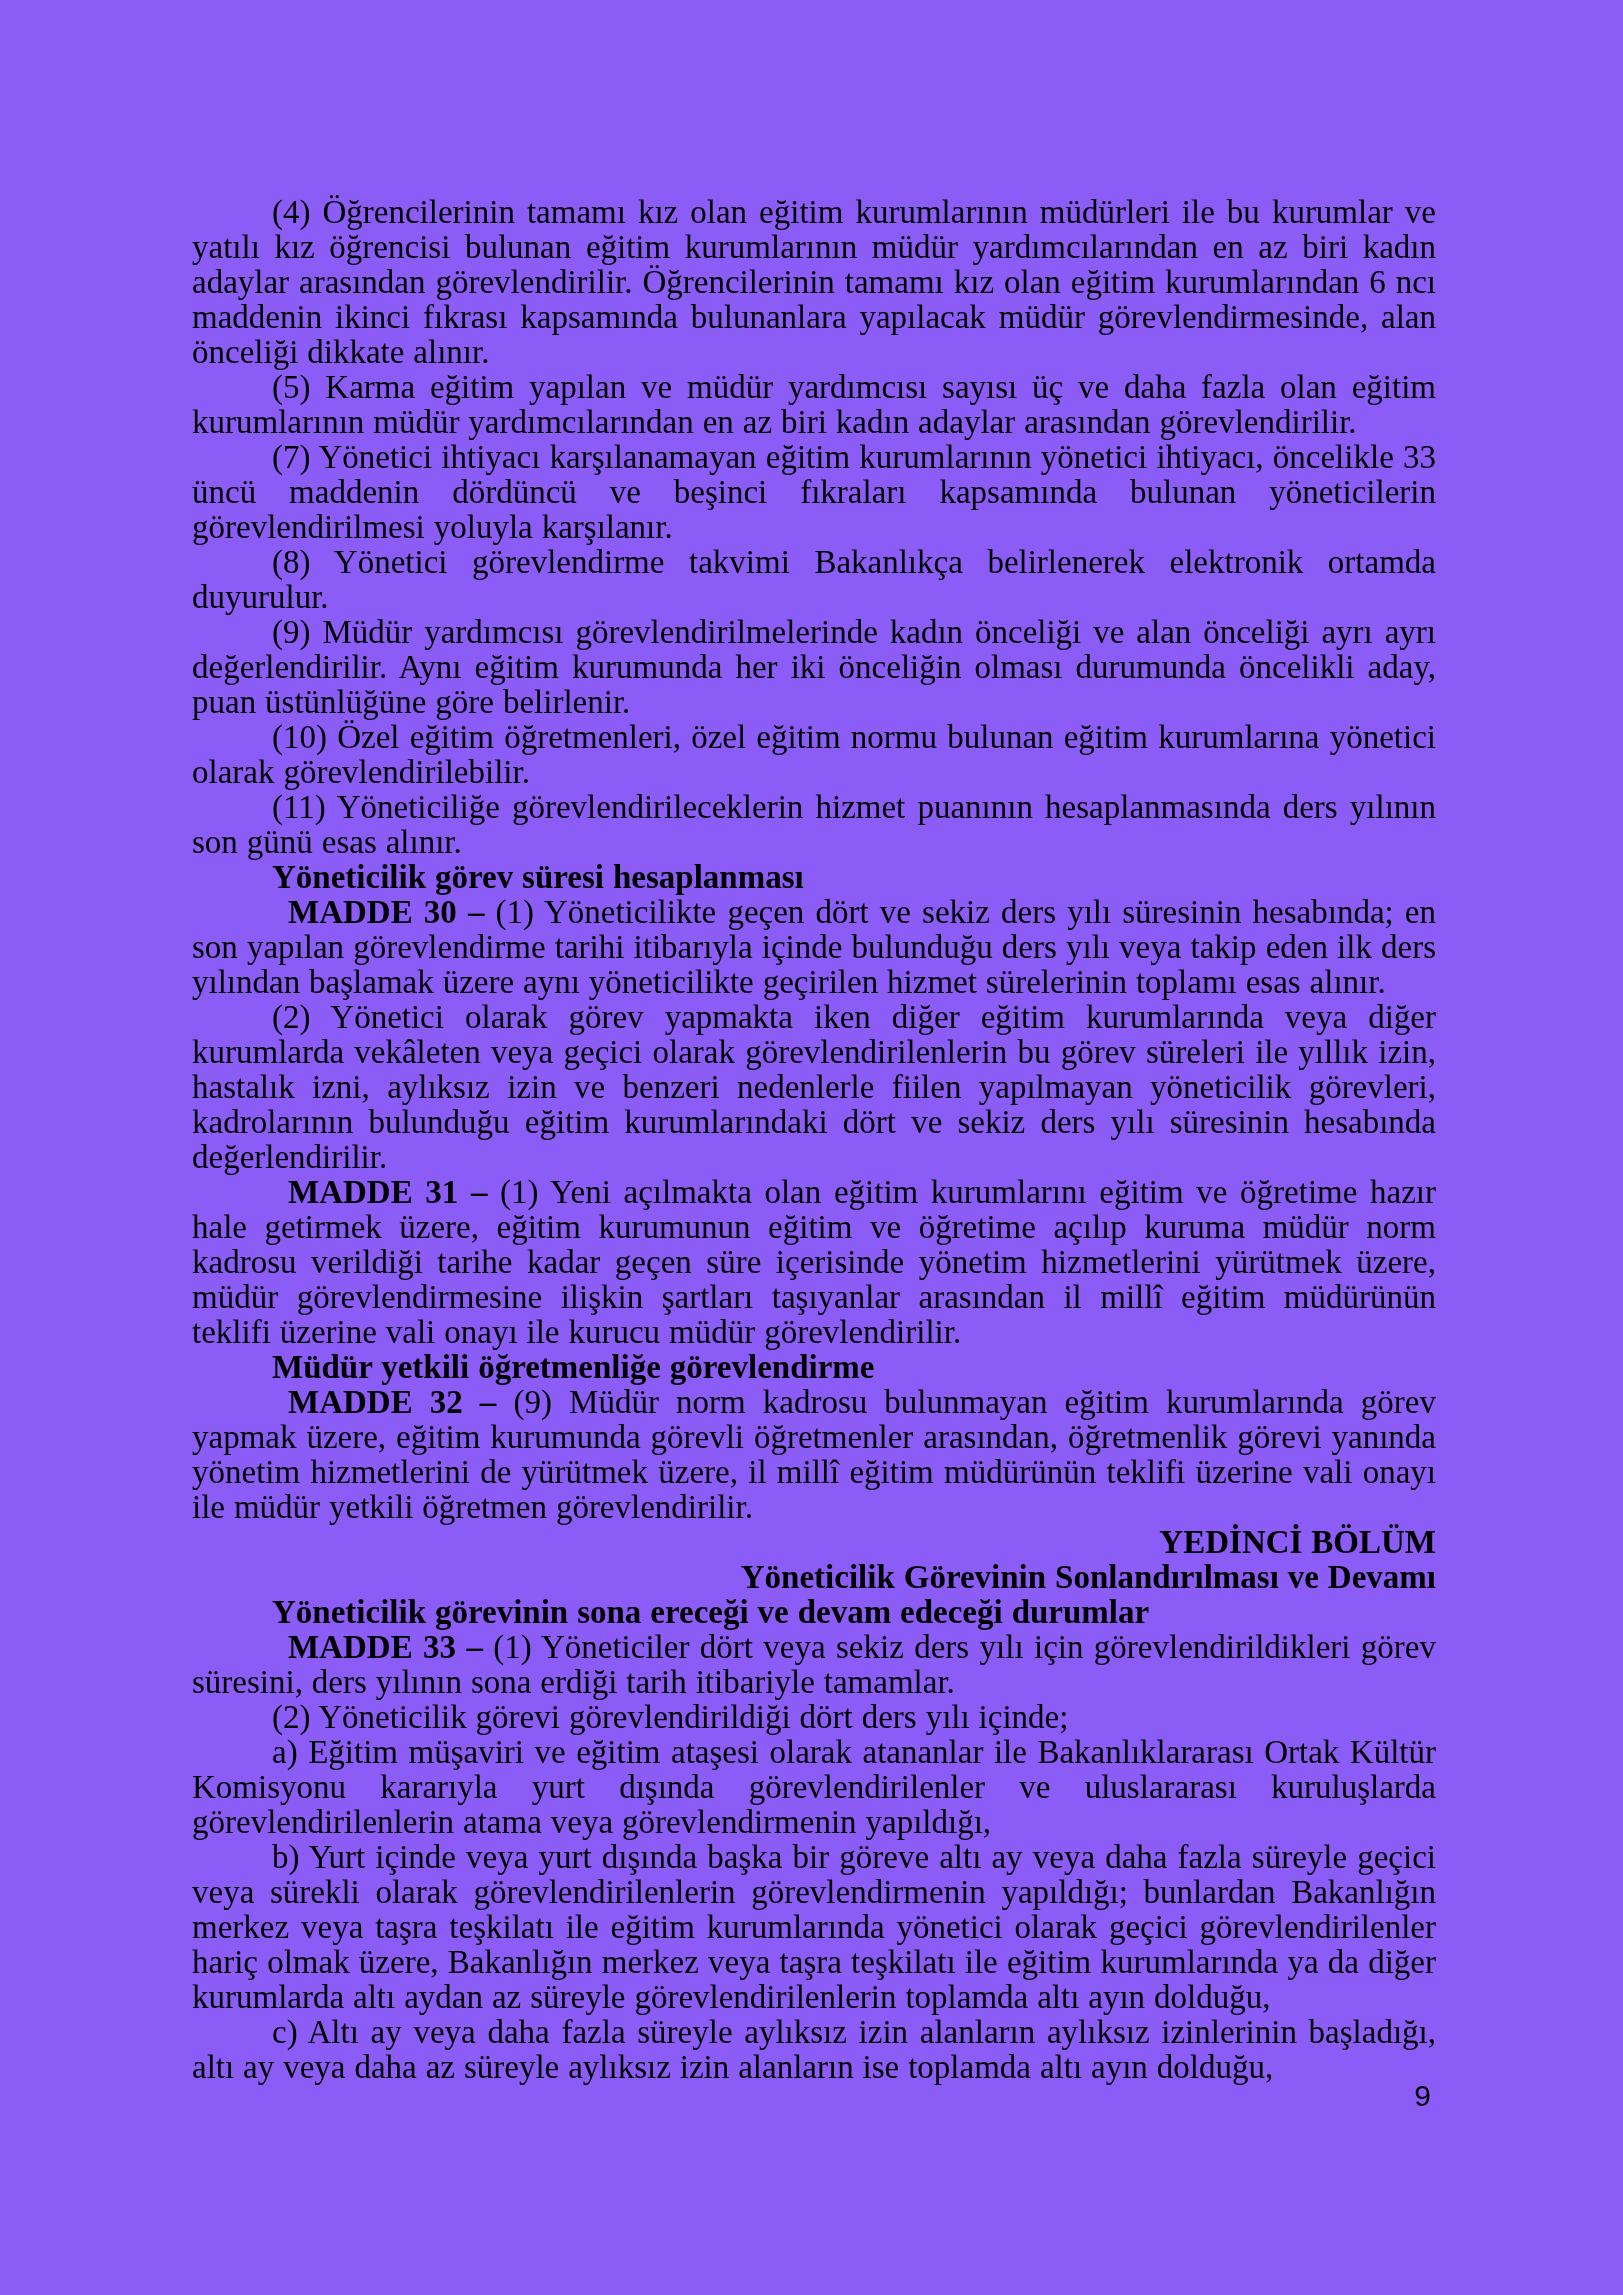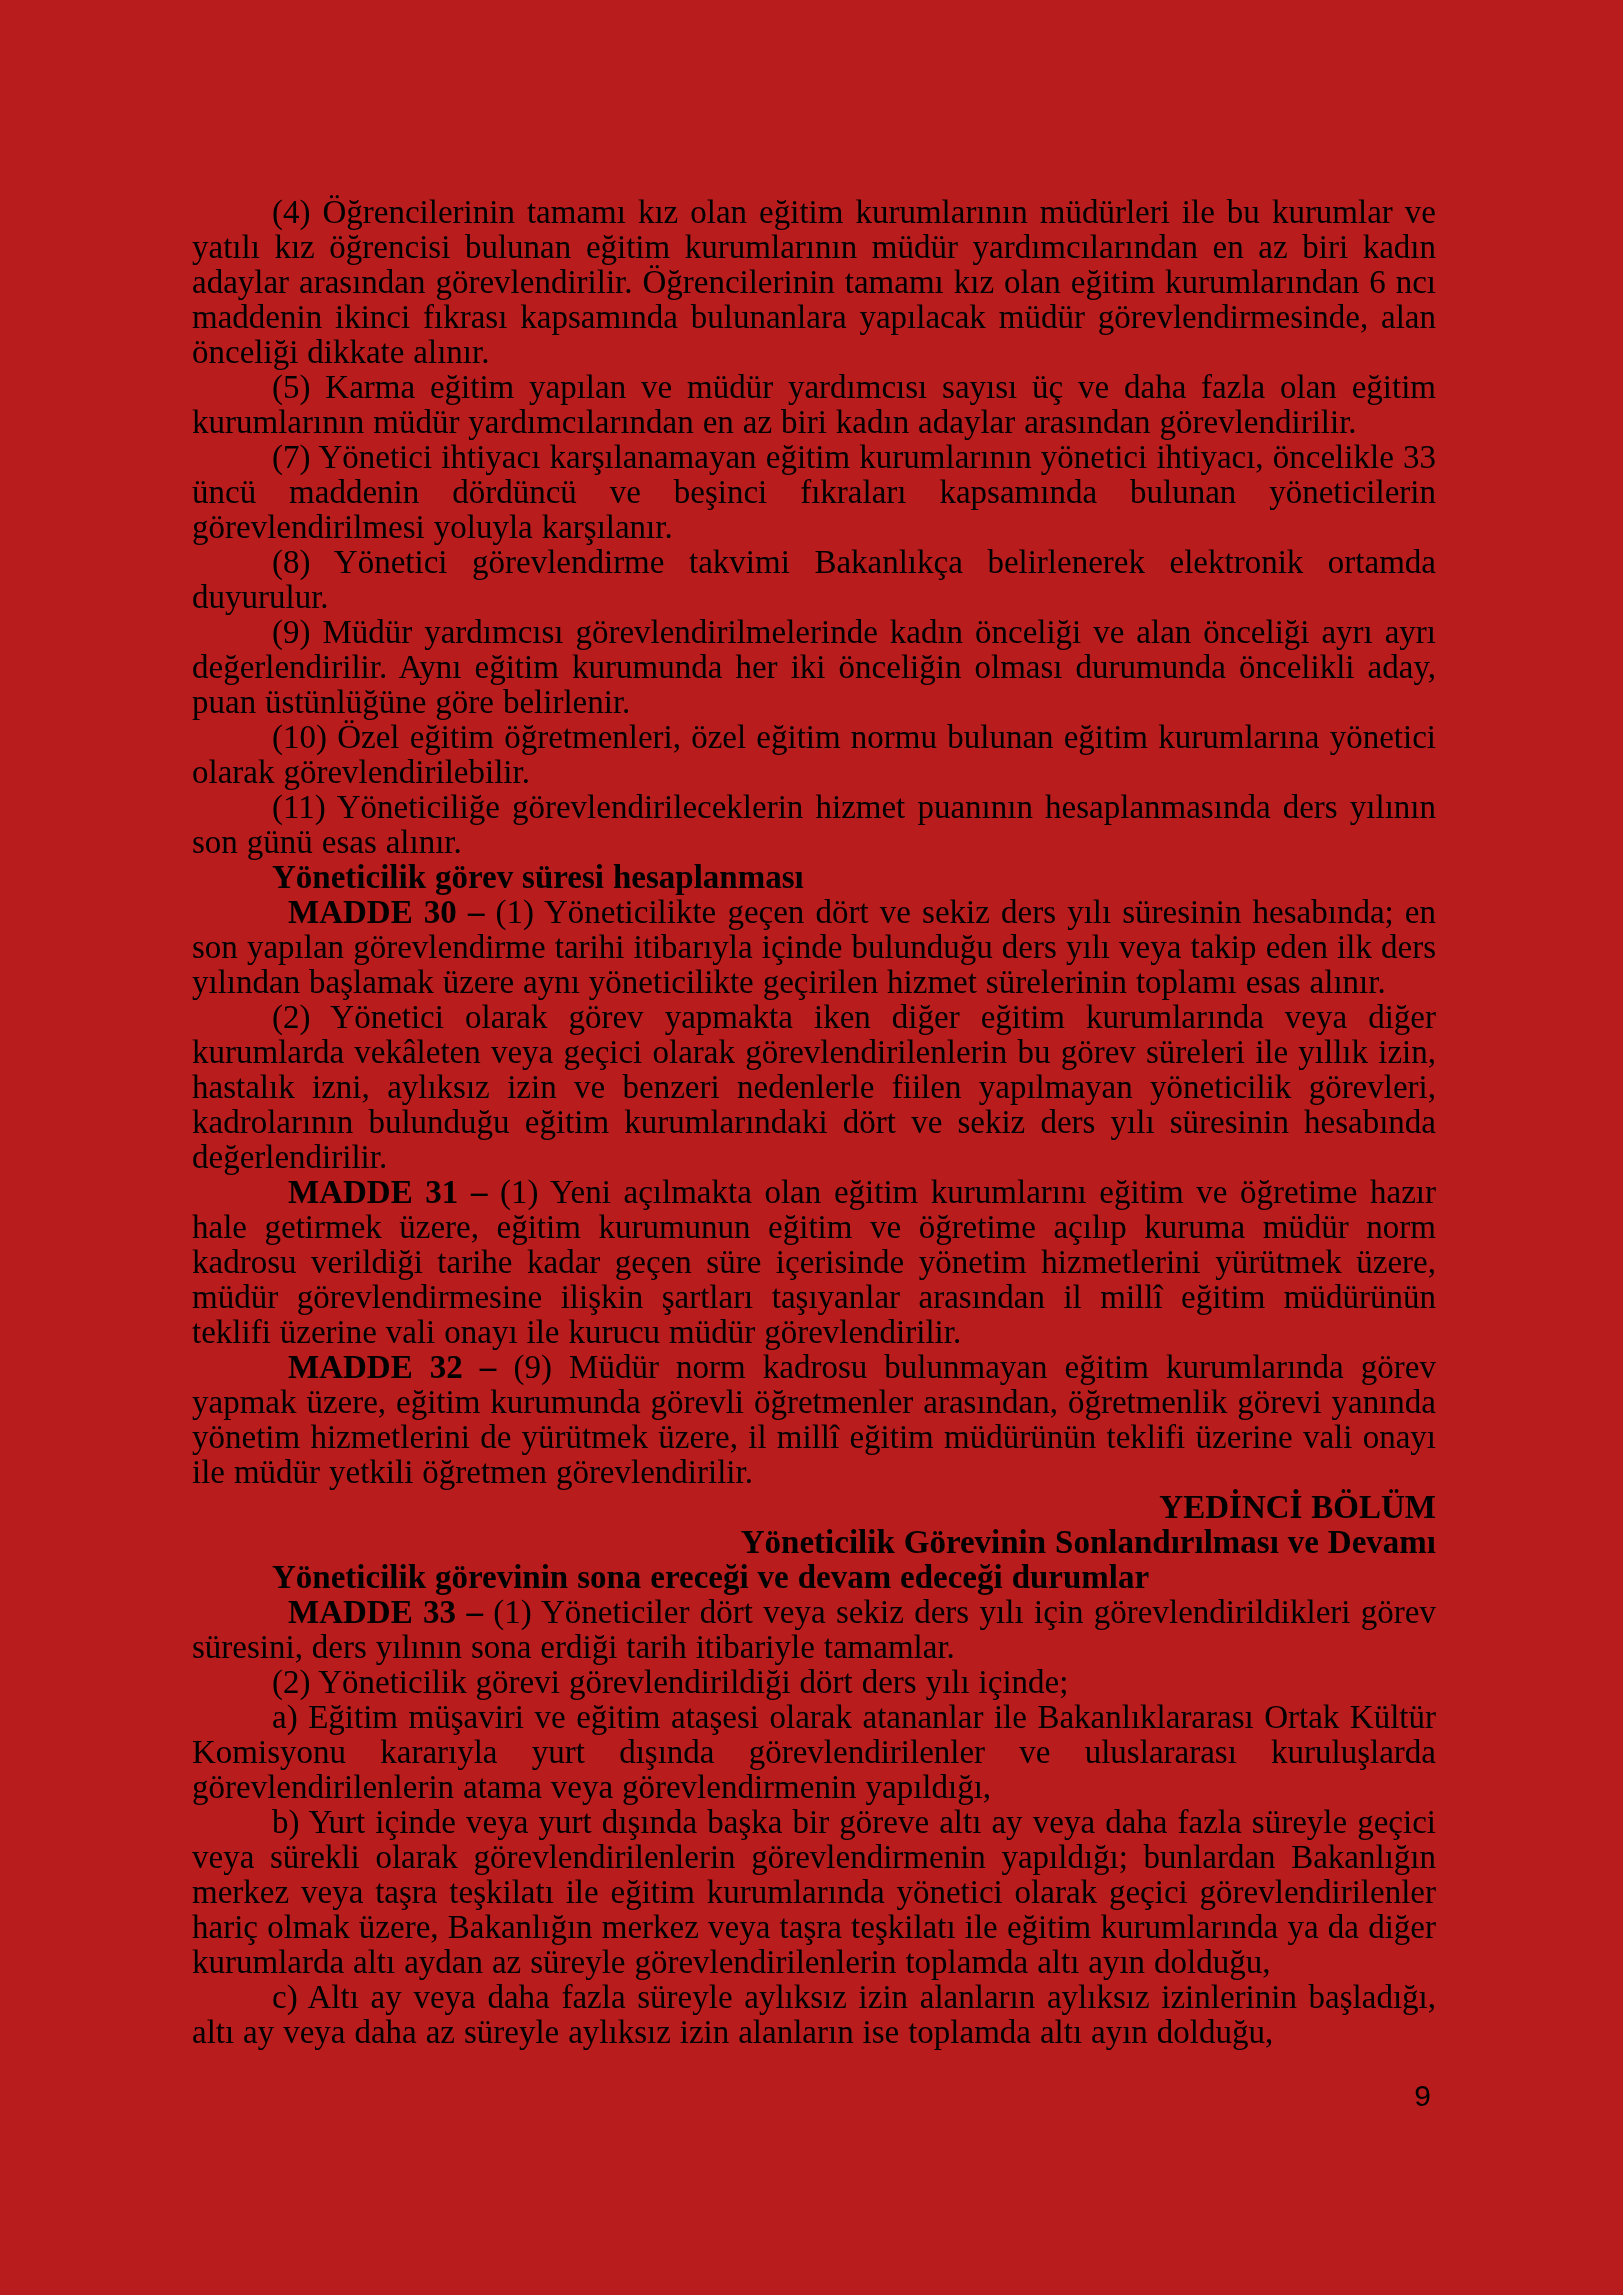--- a/index.html
+++ b/index.html
@@ -4,21 +4,21 @@
 <style>
   html, body {
     margin: 0;
     padding: 0;
     background: #ffffff;
   }
   .page {
     position: relative;
     width: 1623px;
     height: 2295px;
-    background: #b91c1c;
+    background: #8b5cf6;
     color: #000000;
     font-family: "Liberation Serif", "DejaVu Serif", serif;
     overflow: hidden;
     box-sizing: border-box;
   }
   .doc-body {
     position: absolute;
     left: 192px;
     top: 195px;
     width: 1244px;
@@ -67,20 +67,21 @@
       <p class="para body"><span>(5) Karma eğitim yapılan ve müdür yardımcısı sayısı üç ve daha fazla olan eğitim kurumlarının müdür yardımcılarından en az biri kadın adaylar arasından görevlendirilir.</span></p>
       <p class="para body"><span>(7) Yönetici ihtiyacı karşılanamayan eğitim kurumlarının yönetici ihtiyacı, öncelikle 33 üncü maddenin dördüncü ve beşinci fıkraları kapsamında bulunan yöneticilerin görevlendirilmesi yoluyla karşılanır.</span></p>
       <p class="para body"><span>(8) Yönetici görevlendirme takvimi Bakanlıkça belirlenerek elektronik ortamda duyurulur.</span></p>
       <p class="para body"><span>(9) Müdür yardımcısı görevlendirilmelerinde kadın önceliği ve alan önceliği ayrı ayrı değerlendirilir. Aynı eğitim kurumunda her iki önceliğin olması durumunda öncelikli aday, puan üstünlüğüne göre belirlenir.</span></p>
       <p class="para body"><span>(10) Özel eğitim öğretmenleri, özel eğitim normu bulunan eğitim kurumlarına yönetici olarak görevlendirilebilir.</span></p>
       <p class="para body"><span>(11) Yöneticiliğe görevlendirileceklerin hizmet puanının hesaplanmasında ders yılının son günü esas alınır.</span></p>
       <p class="para section-heading"><span>Yöneticilik görev süresi hesaplanması</span></p>
       <p class="para body"><b>MADDE 30 – </b><span>(1) Yöneticilikte geçen dört ve sekiz ders yılı süresinin hesabında; en son yapılan görevlendirme tarihi itibarıyla içinde bulunduğu ders yılı veya takip eden ilk ders yılından başlamak üzere aynı yöneticilikte geçirilen hizmet sürelerinin toplamı esas alınır.</span></p>
       <p class="para body"><span>(2) Yönetici olarak görev yapmakta iken diğer eğitim kurumlarında veya diğer kurumlarda vekâleten veya geçici olarak görevlendirilenlerin bu görev süreleri ile yıllık izin, hastalık izni, aylıksız izin ve benzeri nedenlerle fiilen yapılmayan yöneticilik görevleri, kadrolarının bulunduğu eğitim kurumlarındaki dört ve sekiz ders yılı süresinin hesabında değerlendirilir.</span></p>
       <p class="para body"><b>MADDE 31 – </b><span>(1) Yeni açılmakta olan eğitim kurumlarını eğitim ve öğretime hazır hale getirmek üzere, eğitim kurumunun eğitim ve öğretime açılıp kuruma müdür norm kadrosu verildiği tarihe kadar geçen süre içerisinde yönetim hizmetlerini yürütmek üzere, müdür görevlendirmesine ilişkin şartları taşıyanlar arasından il millî eğitim müdürünün teklifi üzerine vali onayı ile kurucu müdür görevlendirilir.</span></p>
+      <p class="para section-heading"><span>Müdür yetkili öğretmenliğe görevlendirme</span></p>
       <p class="para body"><b>MADDE 32 – </b><span>(9) Müdür norm kadrosu bulunmayan eğitim kurumlarında görev yapmak üzere, eğitim kurumunda görevli öğretmenler arasından, öğretmenlik görevi yanında yönetim hizmetlerini de yürütmek üzere, il millî eğitim müdürünün teklifi üzerine vali onayı ile müdür yetkili öğretmen görevlendirilir.</span></p>
       <p class="para center-heading"><span>YEDİNCİ BÖLÜM</span></p>
       <p class="para center-heading"><span>Yöneticilik Görevinin Sonlandırılması ve Devamı</span></p>
       <p class="para section-heading"><span>Yöneticilik görevinin sona ereceği ve devam edeceği durumlar</span></p>
       <p class="para body"><b>MADDE 33 – </b><span>(1) Yöneticiler dört veya sekiz ders yılı için görevlendirildikleri görev süresini, ders yılının sona erdiği tarih itibariyle tamamlar.</span></p>
       <p class="para body"><span>(2) Yöneticilik görevi görevlendirildiği dört ders yılı içinde;</span></p>
       <p class="para body"><span>a) Eğitim müşaviri ve eğitim ataşesi olarak atananlar ile Bakanlıklararası Ortak Kültür Komisyonu kararıyla yurt dışında görevlendirilenler ve uluslararası kuruluşlarda görevlendirilenlerin atama veya görevlendirmenin yapıldığı,</span></p>
       <p class="para body"><span>b) Yurt içinde veya yurt dışında başka bir göreve altı ay veya daha fazla süreyle geçici veya sürekli olarak görevlendirilenlerin görevlendirmenin yapıldığı; bunlardan Bakanlığın merkez veya taşra teşkilatı ile eğitim kurumlarında yönetici olarak geçici görevlendirilenler hariç olmak üzere, Bakanlığın merkez veya taşra teşkilatı ile eğitim kurumlarında ya da diğer kurumlarda altı aydan az süreyle görevlendirilenlerin toplamda altı ayın dolduğu,</span></p>
       <p class="para body"><span>c) Altı ay veya daha fazla süreyle aylıksız izin alanların aylıksız izinlerinin başladığı, altı ay veya daha az süreyle aylıksız izin alanların ise toplamda altı ayın dolduğu,</span></p>
     </div>

